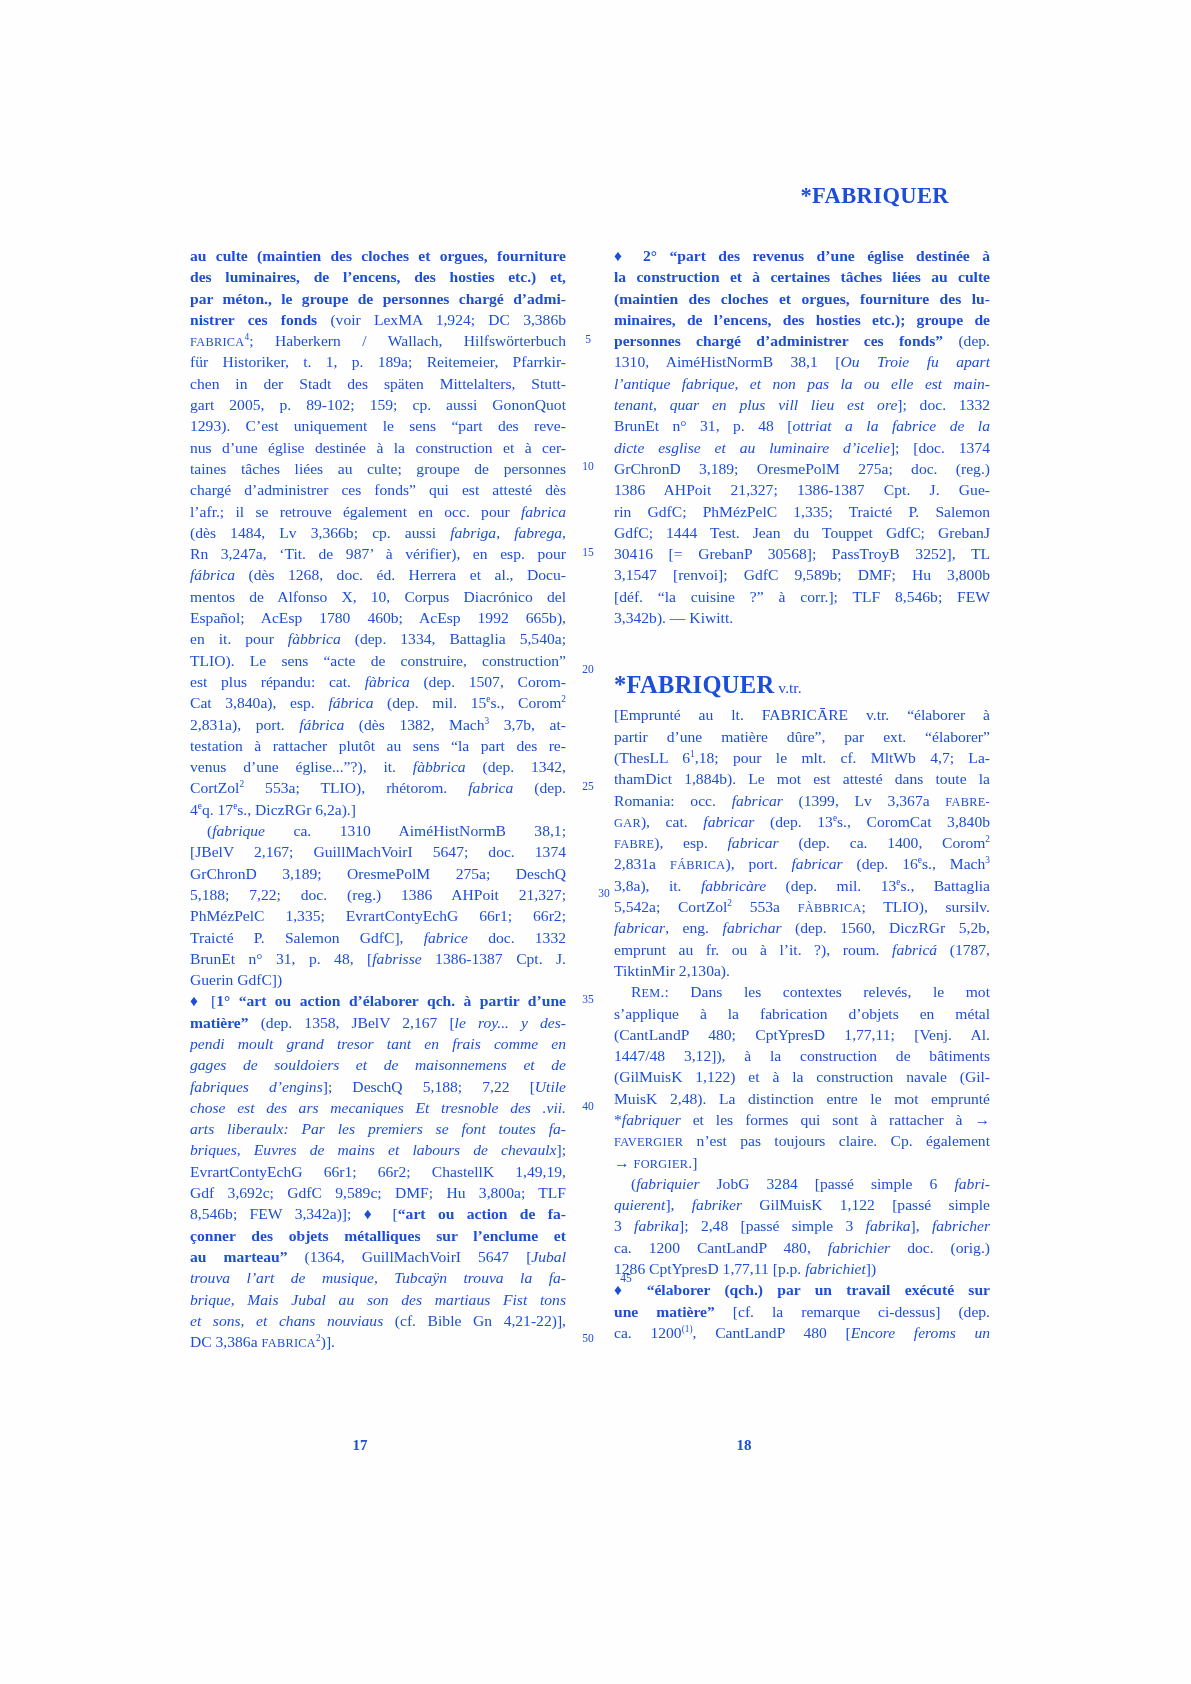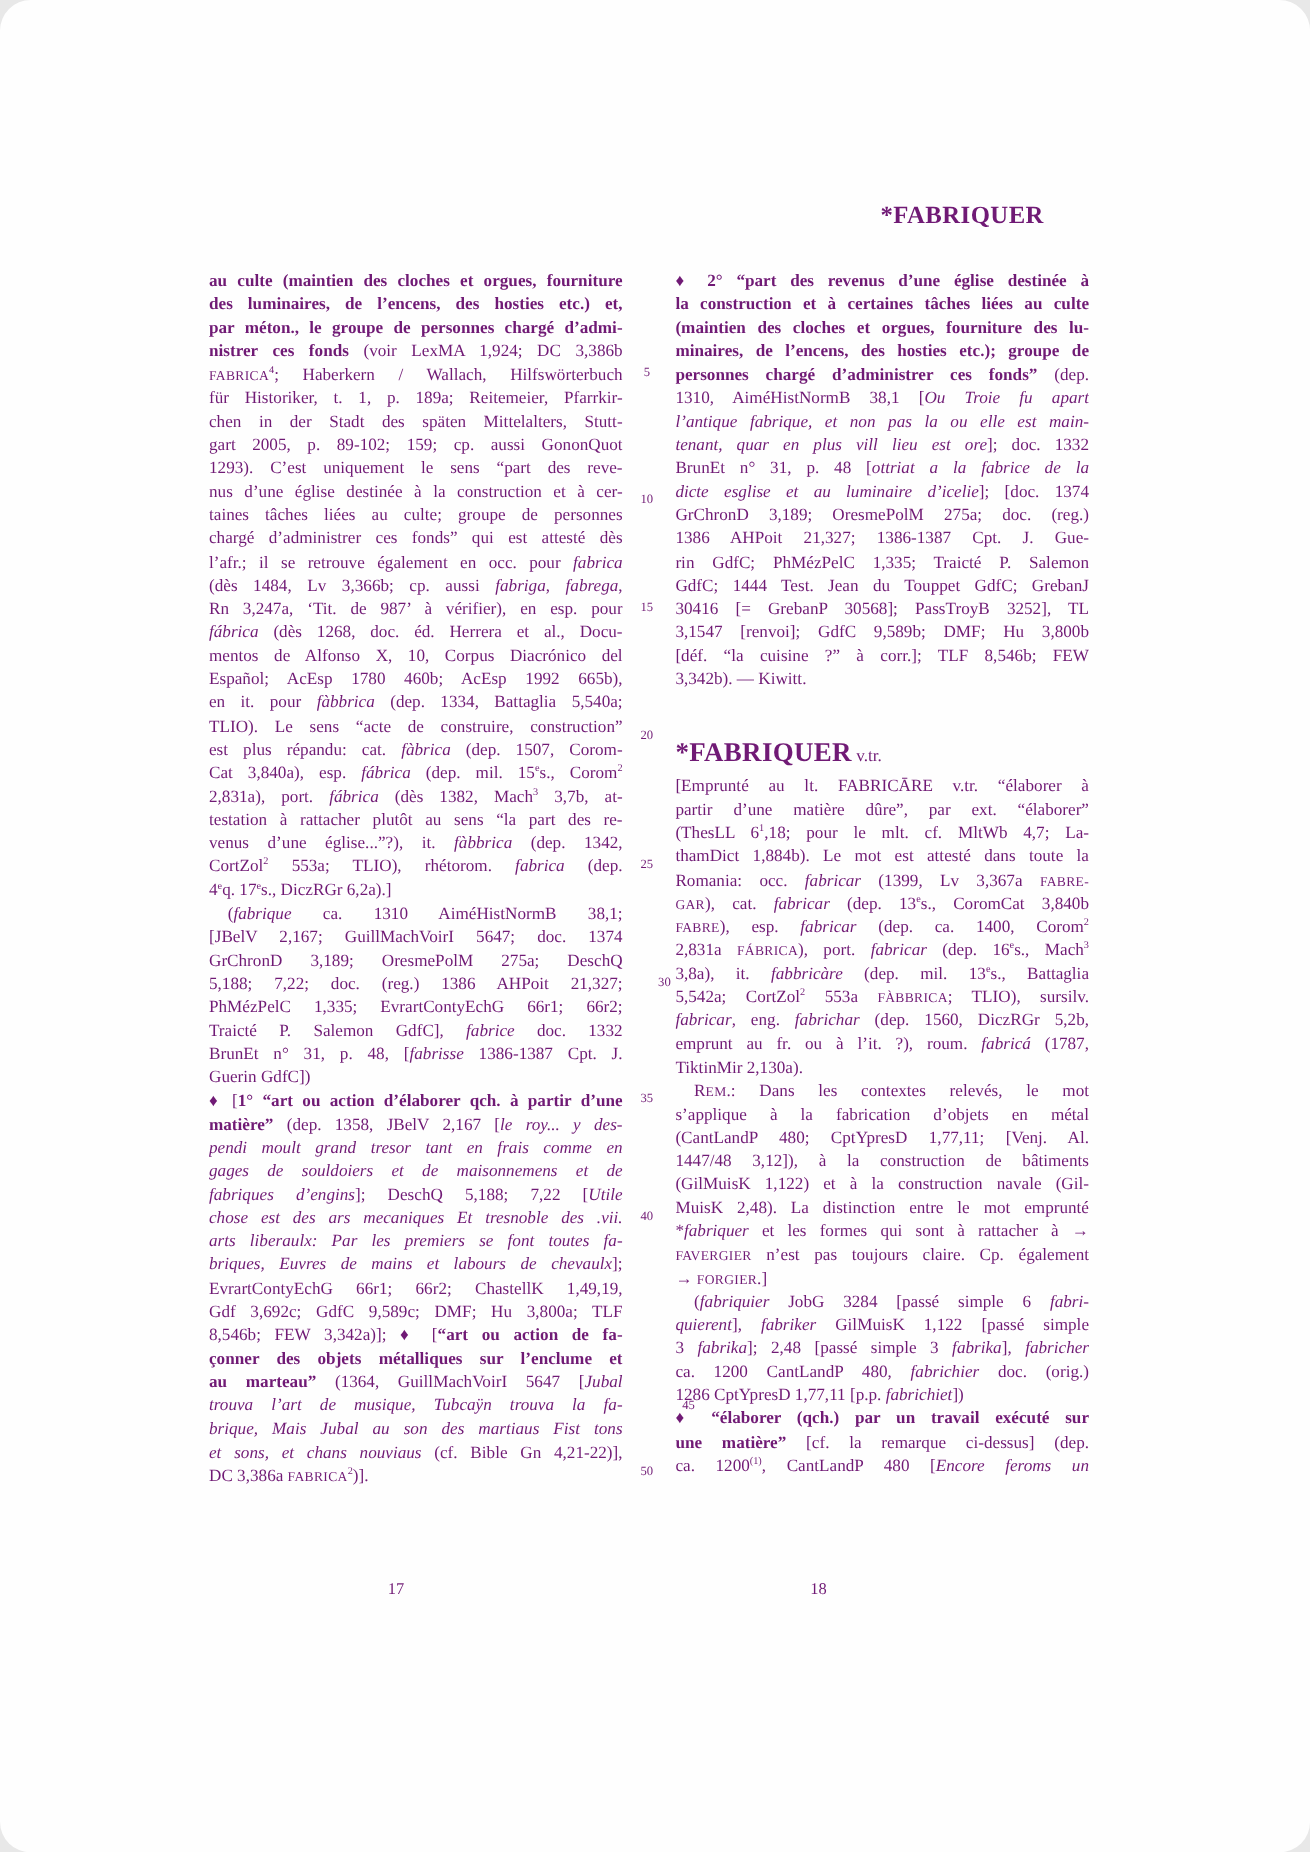--- a/index.html
+++ b/index.html
@@ -2,23 +2,22 @@
 <html><head>
 <meta charset="utf-8">
 <style>
   html,body{margin:0;padding:0;background:#e8e8e8;}
   .page{
     position:relative;
     width:1191px;height:1684px;
     margin:0 auto;
     background:#fefefe;
     font-family:"Liberation Serif", serif;
-    color:#701a75;
+    color:#1d4ed8;
     overflow:hidden;
-    border-radius:28px;
   }
   .running-head{
     position:absolute;top:183px;right:242px;
     font-size:22.5px;font-weight:bold;letter-spacing:0.4px;
   }
   .col{position:absolute;top:245px;width:376px;}
   .col-left{left:190px;}
   .col-right{left:614px;}
   .line{
     font-size:15.6px;line-height:21.3px;height:21.3px;
@@ -38,32 +37,32 @@
   .hw{font-size:24.5px;font-weight:bold;letter-spacing:0.3px;}
   .pos{font-size:15.6px;}
   .gutter-num{
     position:absolute;left:575px;width:26px;text-align:center;
     font-size:11.5px;
   }
   .footnote{margin-top:11px;}
   .fn-rule{width:150px;border-top:1.5px solid #1b1b1b;margin-bottom:7px;}
   .line.fn{font-size:14.8px;line-height:20.3px;height:20.3px;}
   .line.fn.indent{text-indent:14px;}
-  .pageno{position:absolute;top:1437px;font-size:15px;width:44px;text-align:center;}
+  .pageno{position:absolute;top:1437px;font-size:15px;width:44px;text-align:center;font-weight:bold;}
   .pageno-left{left:338px;}
   .pageno-right{left:722px;}
 </style>
 </head>
 <body>
 
 <div class="page">
   <div class="running-head">*FABRIQUER</div>
   <div id="gutter">
       <div class="gutter-num" style="top: 333px;">5</div>
-      <div class="gutter-num" style="top: 448px;">10</div>
+      <div class="gutter-num" style="top: 460px;">10</div>
       <div class="gutter-num" style="top: 546px;">15</div>
       <div class="gutter-num" style="top: 663px;">20</div>
       <div class="gutter-num" style="top: 780px;">25</div>
       <div class="gutter-num" style="top: 887px; margin-left: 16px;">30</div>
       <div class="gutter-num" style="top: 993px;">35</div>
       <div class="gutter-num" style="top: 1100px;">40</div>
       <div class="gutter-num" style="top: 1272px; margin-left: 38px;">45</div>
       <div class="gutter-num" style="top: 1332px;">50</div>
     </div>
   <div id="left-col" class="col col-left">

